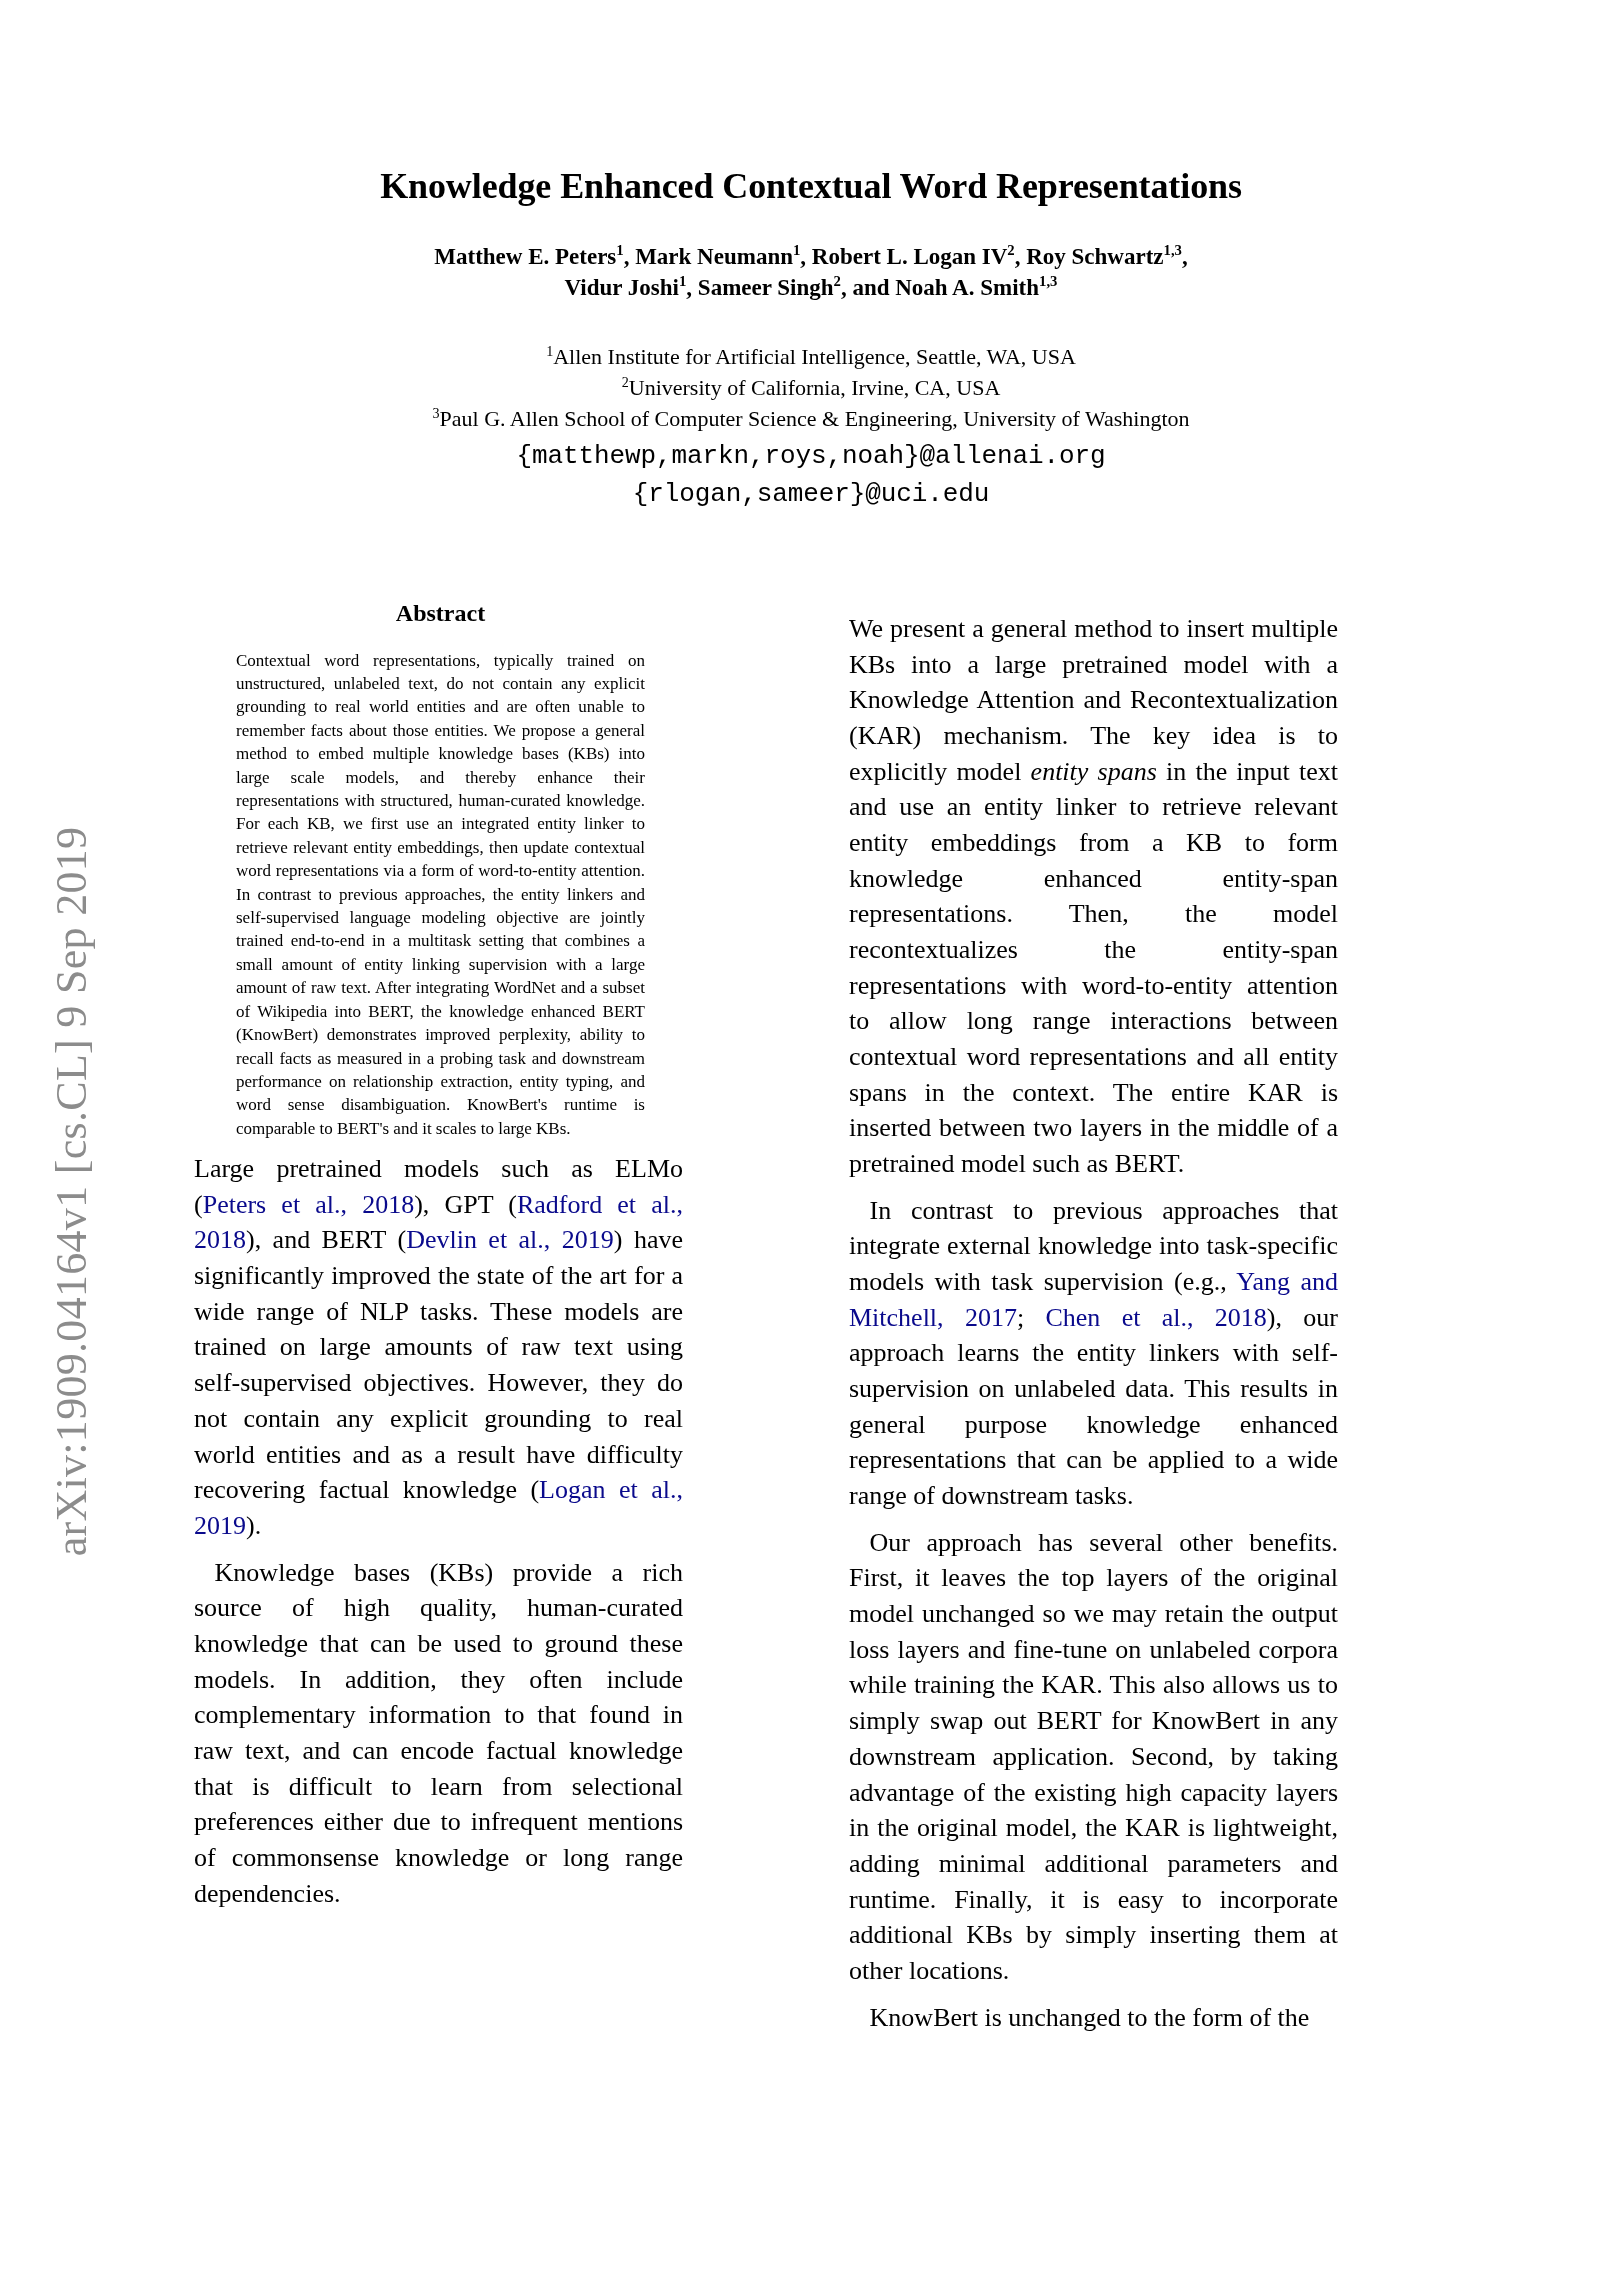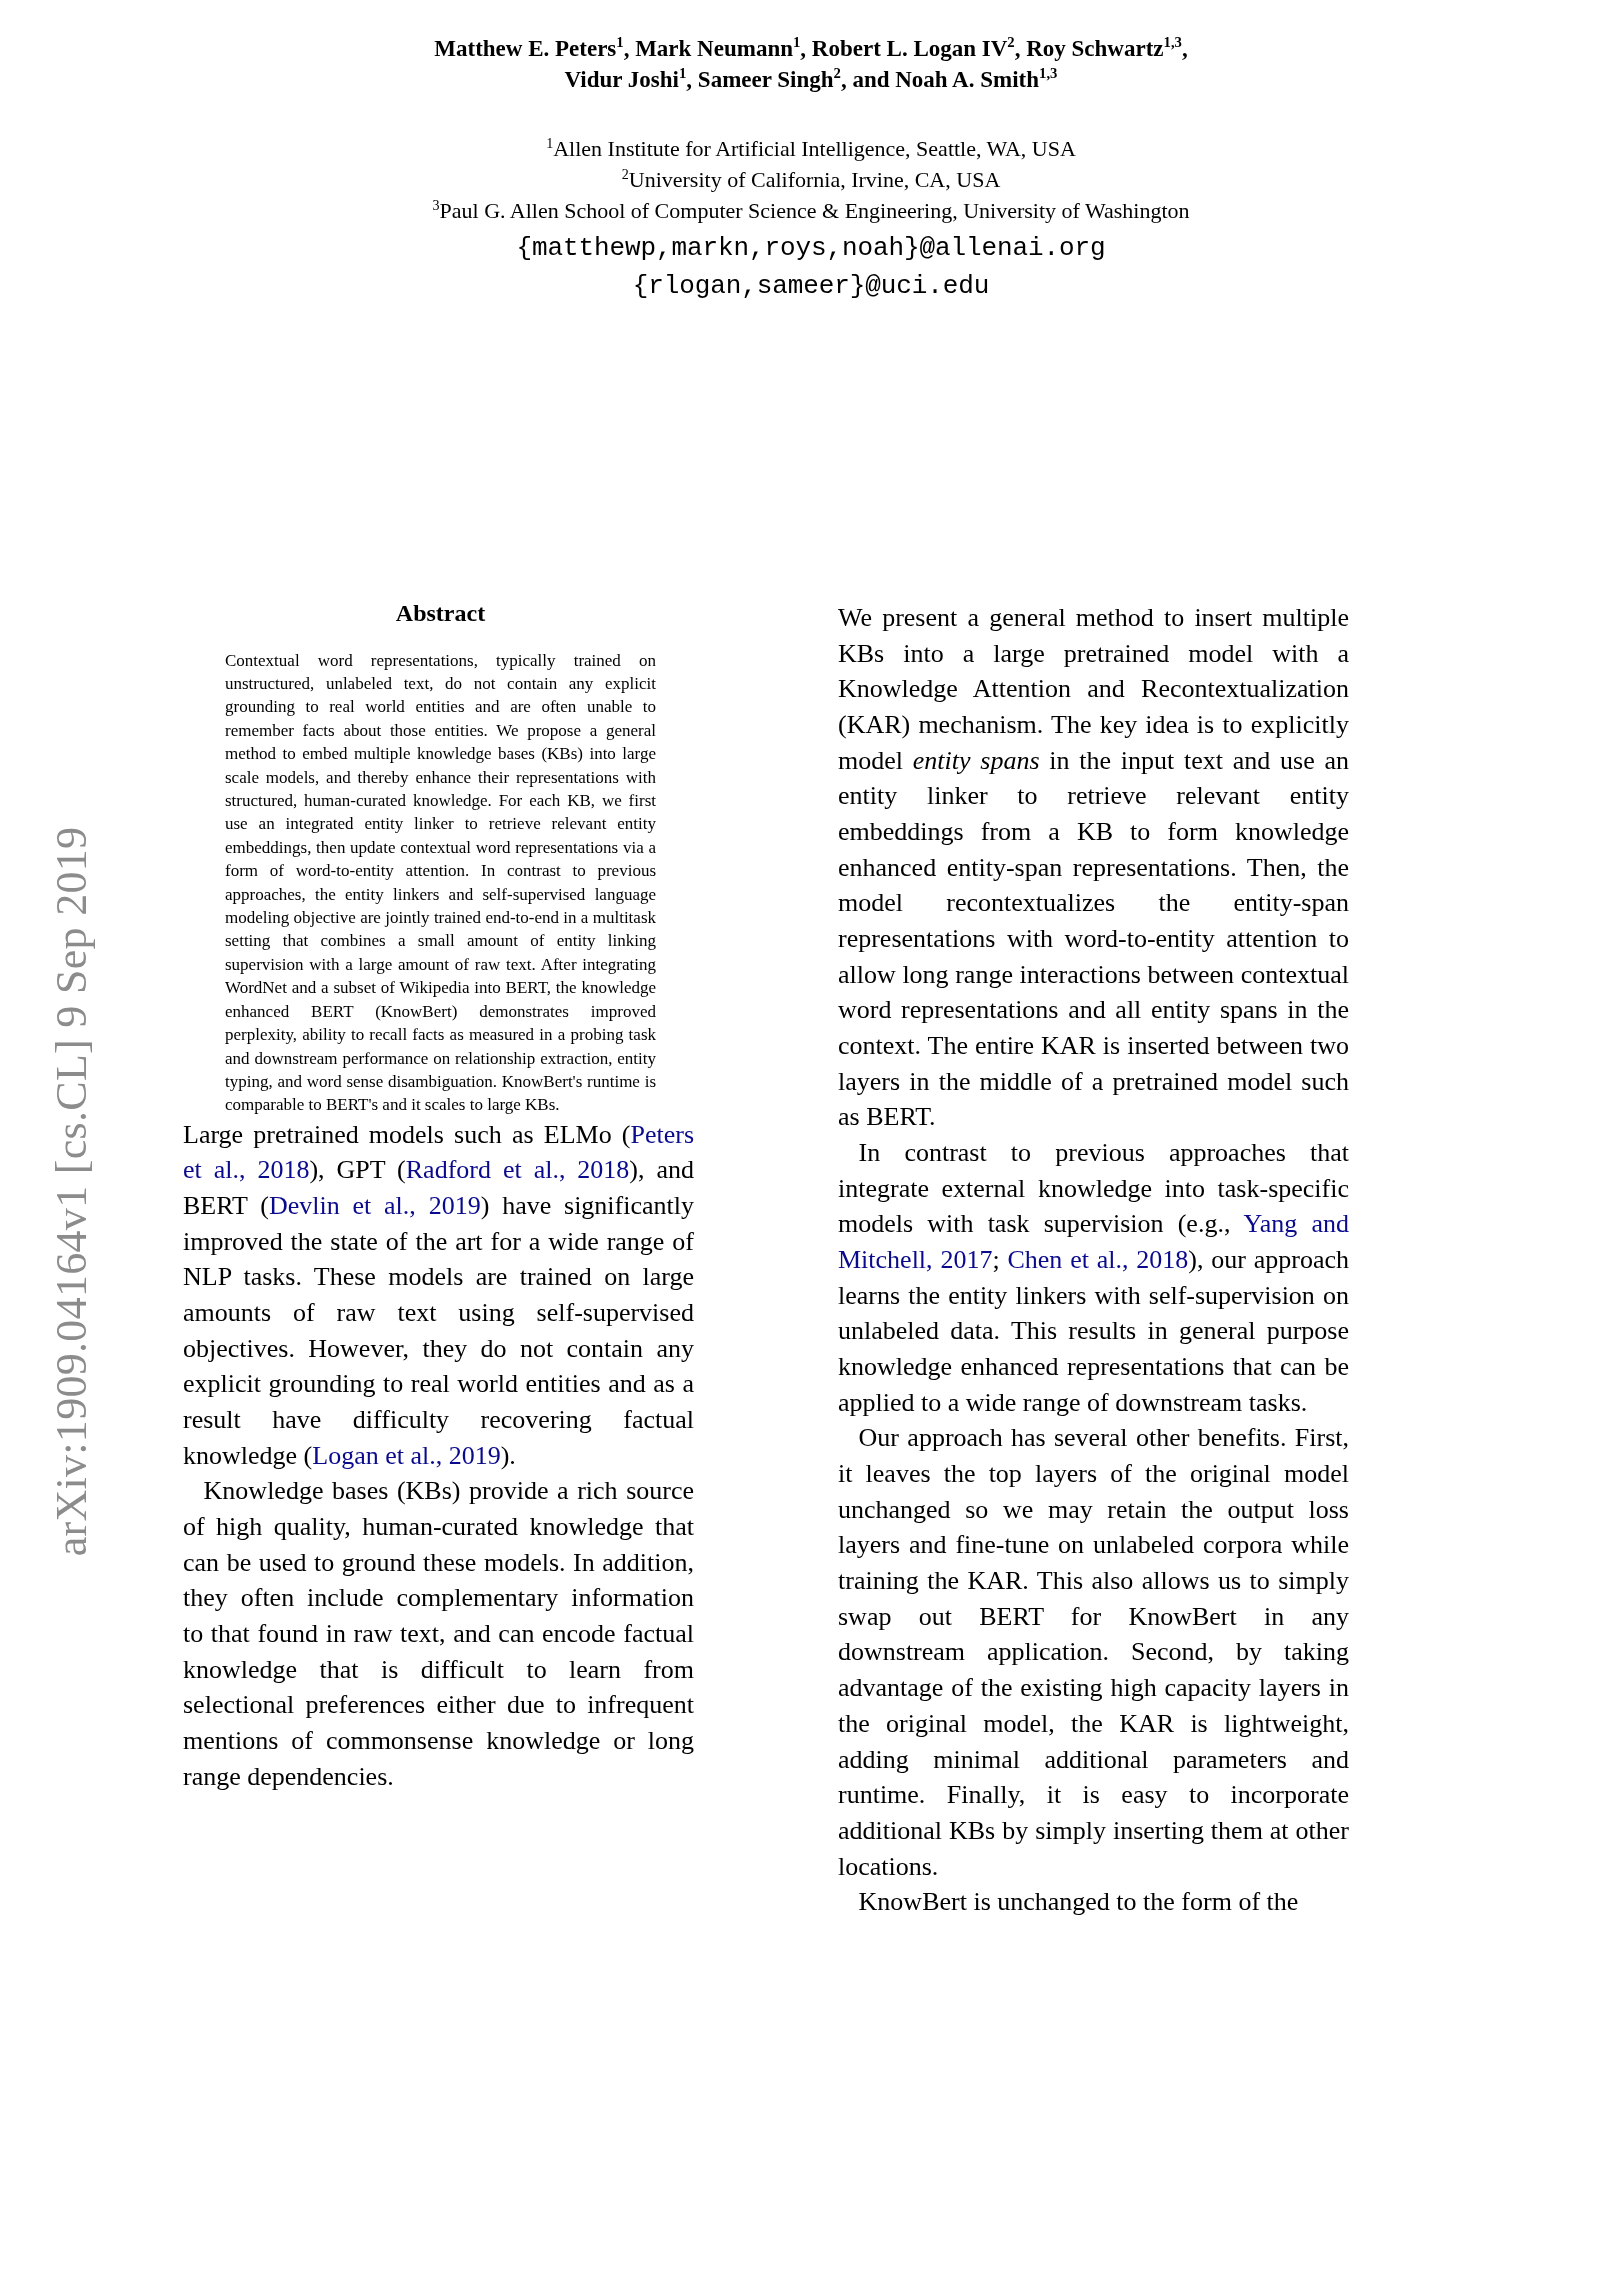--- a/index.html
+++ b/index.html
@@ -102,21 +102,21 @@
     width: 431px;
     margin-left: 42px;
   }
   .abstract-head {
     margin: 0 0 21.6px 0;
     text-align: center;
     font-size: 24px;
     font-weight: bold;
   }
   p.txt {
-    margin: 0;
+    margin: 11px;
     font-size: 26px;
     line-height: 1.372;
     text-align: justify;
     text-justify: inter-word;
     hyphens: none;
   }
   p.txt + p.txt { text-indent: 20.6px; }
   .abstract-block p.txt { font-size: 17px; line-height: 1.377; }
 
   .section-head {
@@ -130,20 +130,21 @@
   .ital { font-style: italic; }
 </style>
 </head>
 <body>
 
 <div class="page">
 
   <div class="arxiv-stamp">arXiv:1909.04164v1  [cs.CL]  9 Sep 2019</div>
 
   <header class="header">
+    <h1 class="paper-title">Knowledge Enhanced Contextual Word Representations</h1>
 
     <div class="authors">
       <div>Matthew E. Peters<sup>1</sup>, Mark Neumann<sup>1</sup>, Robert L. Logan IV<sup>2</sup>, Roy Schwartz<sup>1,3</sup>,</div>
       <div>Vidur Joshi<sup>1</sup>, Sameer Singh<sup>2</sup>, and Noah A. Smith<sup>1,3</sup></div>
     </div>
 
     <div class="affiliations"><sup>1</sup>Allen Institute for Artificial Intelligence, Seattle, WA, USA<br><sup>2</sup>University of California, Irvine, CA, USA<br><sup>3</sup>Paul G. Allen School of Computer Science &amp; Engineering, University of Washington</div>
 
     <div class="emails">{matthewp,markn,roys,noah}@allenai.org<br>{rlogan,sameer}@uci.edu</div>
   </header>

